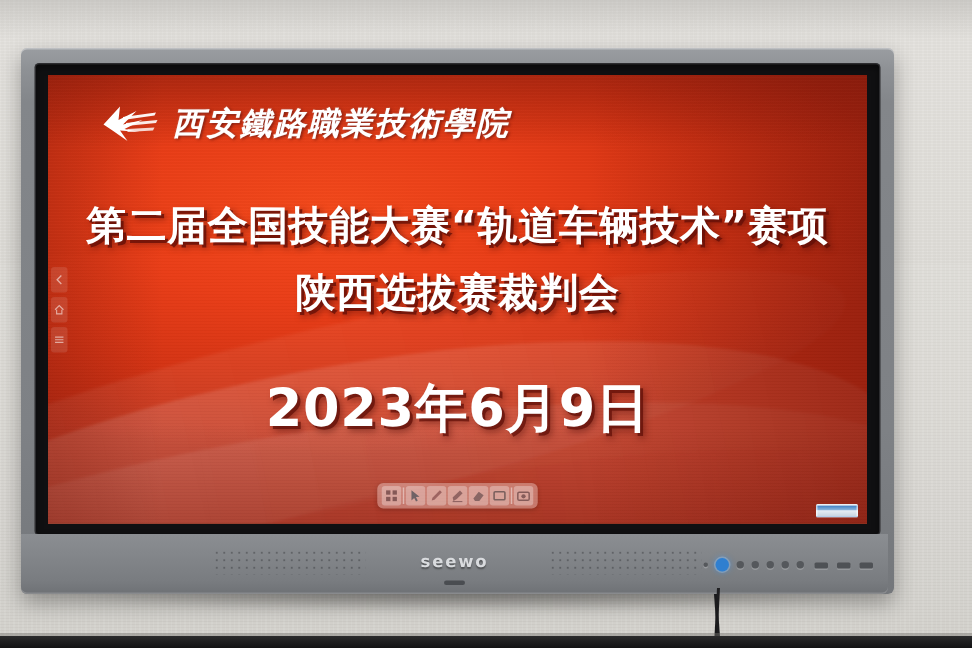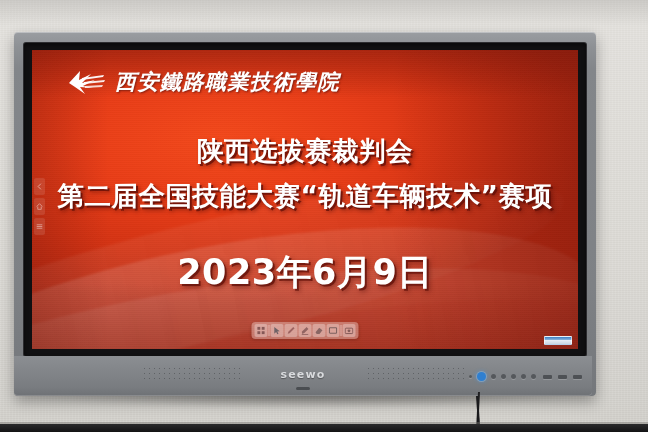--- a/index.html
+++ b/index.html
@@ -330,22 +330,22 @@
               <path d="M3 14 L14 2 L13 11 L25 5 L16 14 L29 11 L17 17 L27 19 L14 18 L19 25 L9 18 Z" fill="#ffffff"></path>
               <path d="M16 9 L38 6 L37 8 L16 11 Z" fill="#ffffff" opacity="0.95"></path>
               <path d="M18 13 L39 11 L38 13 L18 15 Z" fill="#ffffff" opacity="0.9"></path>
               <path d="M19 17 L37 16 L36 18 L19 19 Z" fill="#ffffff" opacity="0.8"></path>
             </svg>
           </span>
           <span class="logo-text">西安鐵路職業技術學院</span>
         </div>
 
         <div class="headline">
+          <span class="headline-line">第二届全国技能大赛“轨道车辆技术”赛项</span>
           <span class="headline-line">陕西选拔赛裁判会</span>
-          <span class="headline-line">第二届全国技能大赛“轨道车辆技术”赛项</span>
         </div>
 
         <div class="event-date">2023年6月9日</div>
 
         <div class="side-toolbar">
           <div class="side-btn">
             <svg viewBox="0 0 10 10">
                 <path d="M7 1 L3 5 L7 9" stroke="#fff" stroke-width="1.3" fill="none"></path>
               </svg>
           </div>

